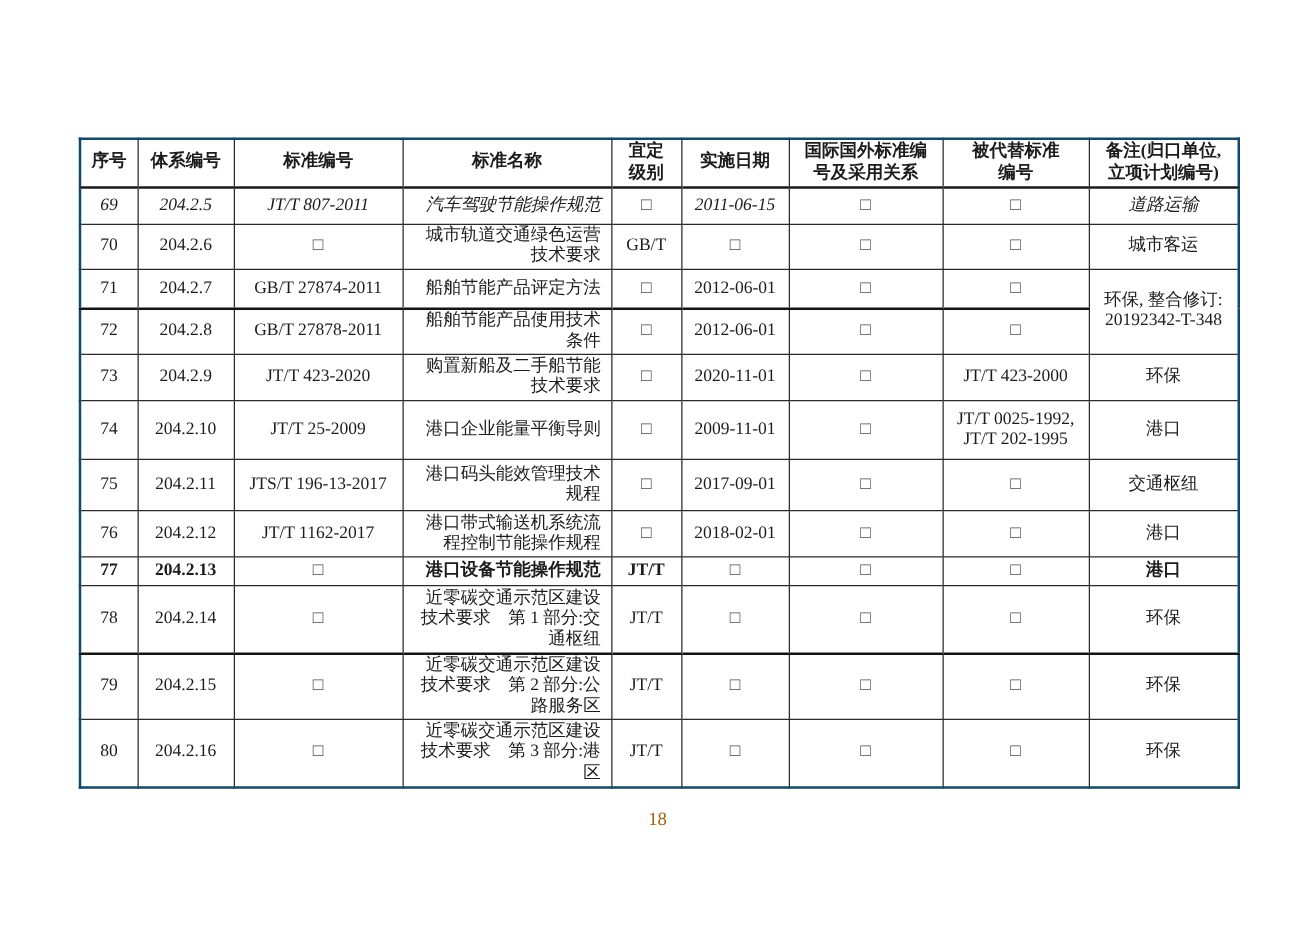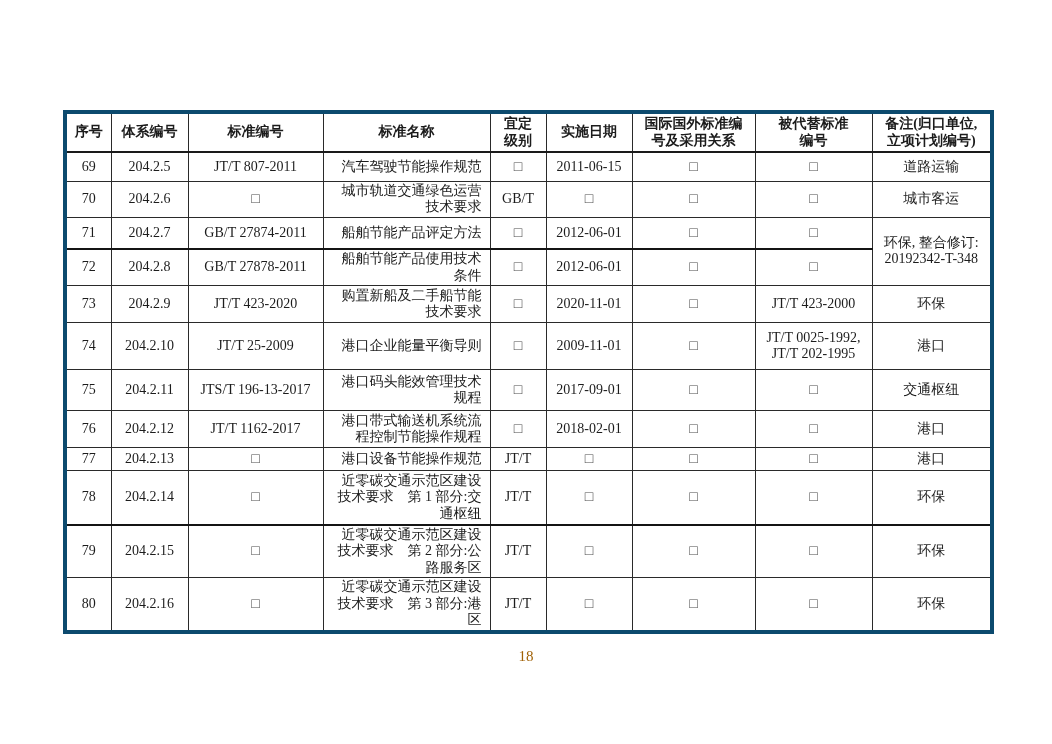--- a/index.html
+++ b/index.html
@@ -16,21 +16,21 @@
     color: #1c1c1c;
     overflow: hidden;
   }
   table.std-table {
     position: absolute;
     left: 63px;
     top: 110px;
     width: 927px;
     border-collapse: collapse;
     table-layout: fixed;
-    border: 4px solid #0c4a6e;
+    border: 2px solid #0c4a6e;
   }
   table.std-table th, table.std-table td {
     border: 1px solid #2a2a2a;
     vertical-align: middle;
     text-align: center;
     font-size: 14px;
     line-height: 1.18;
     padding: 1px 4px;
     overflow: hidden;
     word-break: break-word;
@@ -93,21 +93,21 @@
         <th>实施日期</th>
         <th>国际国外标准编
 号及采用关系</th>
         <th>被代替标准
 编号</th>
         <th>备注(归口单位,
 立项计划编号)</th>
       </tr>
     </thead>
     <tbody>
-        <tr style="height: 29px;">
+        <tr style="height: 29px; font-style: italic;">
           <td class="col-no">69</td>
           <td class="col-sys">204.2.5</td>
           <td class="col-std">JT/T 807-2011</td>
           <td class="col-name">汽车驾驶节能操作规范</td>
           <td class="col-level placeholder-cell">□</td>
           <td class="col-date">2011-06-15</td>
           <td class="col-intl placeholder-cell">□</td>
           <td class="col-replaced placeholder-cell">□</td>
           <td class="col-remark">道路运输</td>
         </tr>
@@ -180,21 +180,21 @@
           <td class="col-no">76</td>
           <td class="col-sys">204.2.12</td>
           <td class="col-std">JT/T 1162-2017</td>
           <td class="col-name">港口带式输送机系统流程控制节能操作规程</td>
           <td class="col-level placeholder-cell">□</td>
           <td class="col-date">2018-02-01</td>
           <td class="col-intl placeholder-cell">□</td>
           <td class="col-replaced placeholder-cell">□</td>
           <td class="col-remark">港口</td>
         </tr>
-        <tr style="height: 23px;">
+        <tr style="height: 23px; font-weight: bold;">
           <td class="col-no">77</td>
           <td class="col-sys">204.2.13</td>
           <td class="col-std placeholder-cell">□</td>
           <td class="col-name">港口设备节能操作规范</td>
           <td class="col-level">JT/T</td>
           <td class="col-date placeholder-cell">□</td>
           <td class="col-intl placeholder-cell">□</td>
           <td class="col-replaced placeholder-cell">□</td>
           <td class="col-remark">港口</td>
         </tr>

